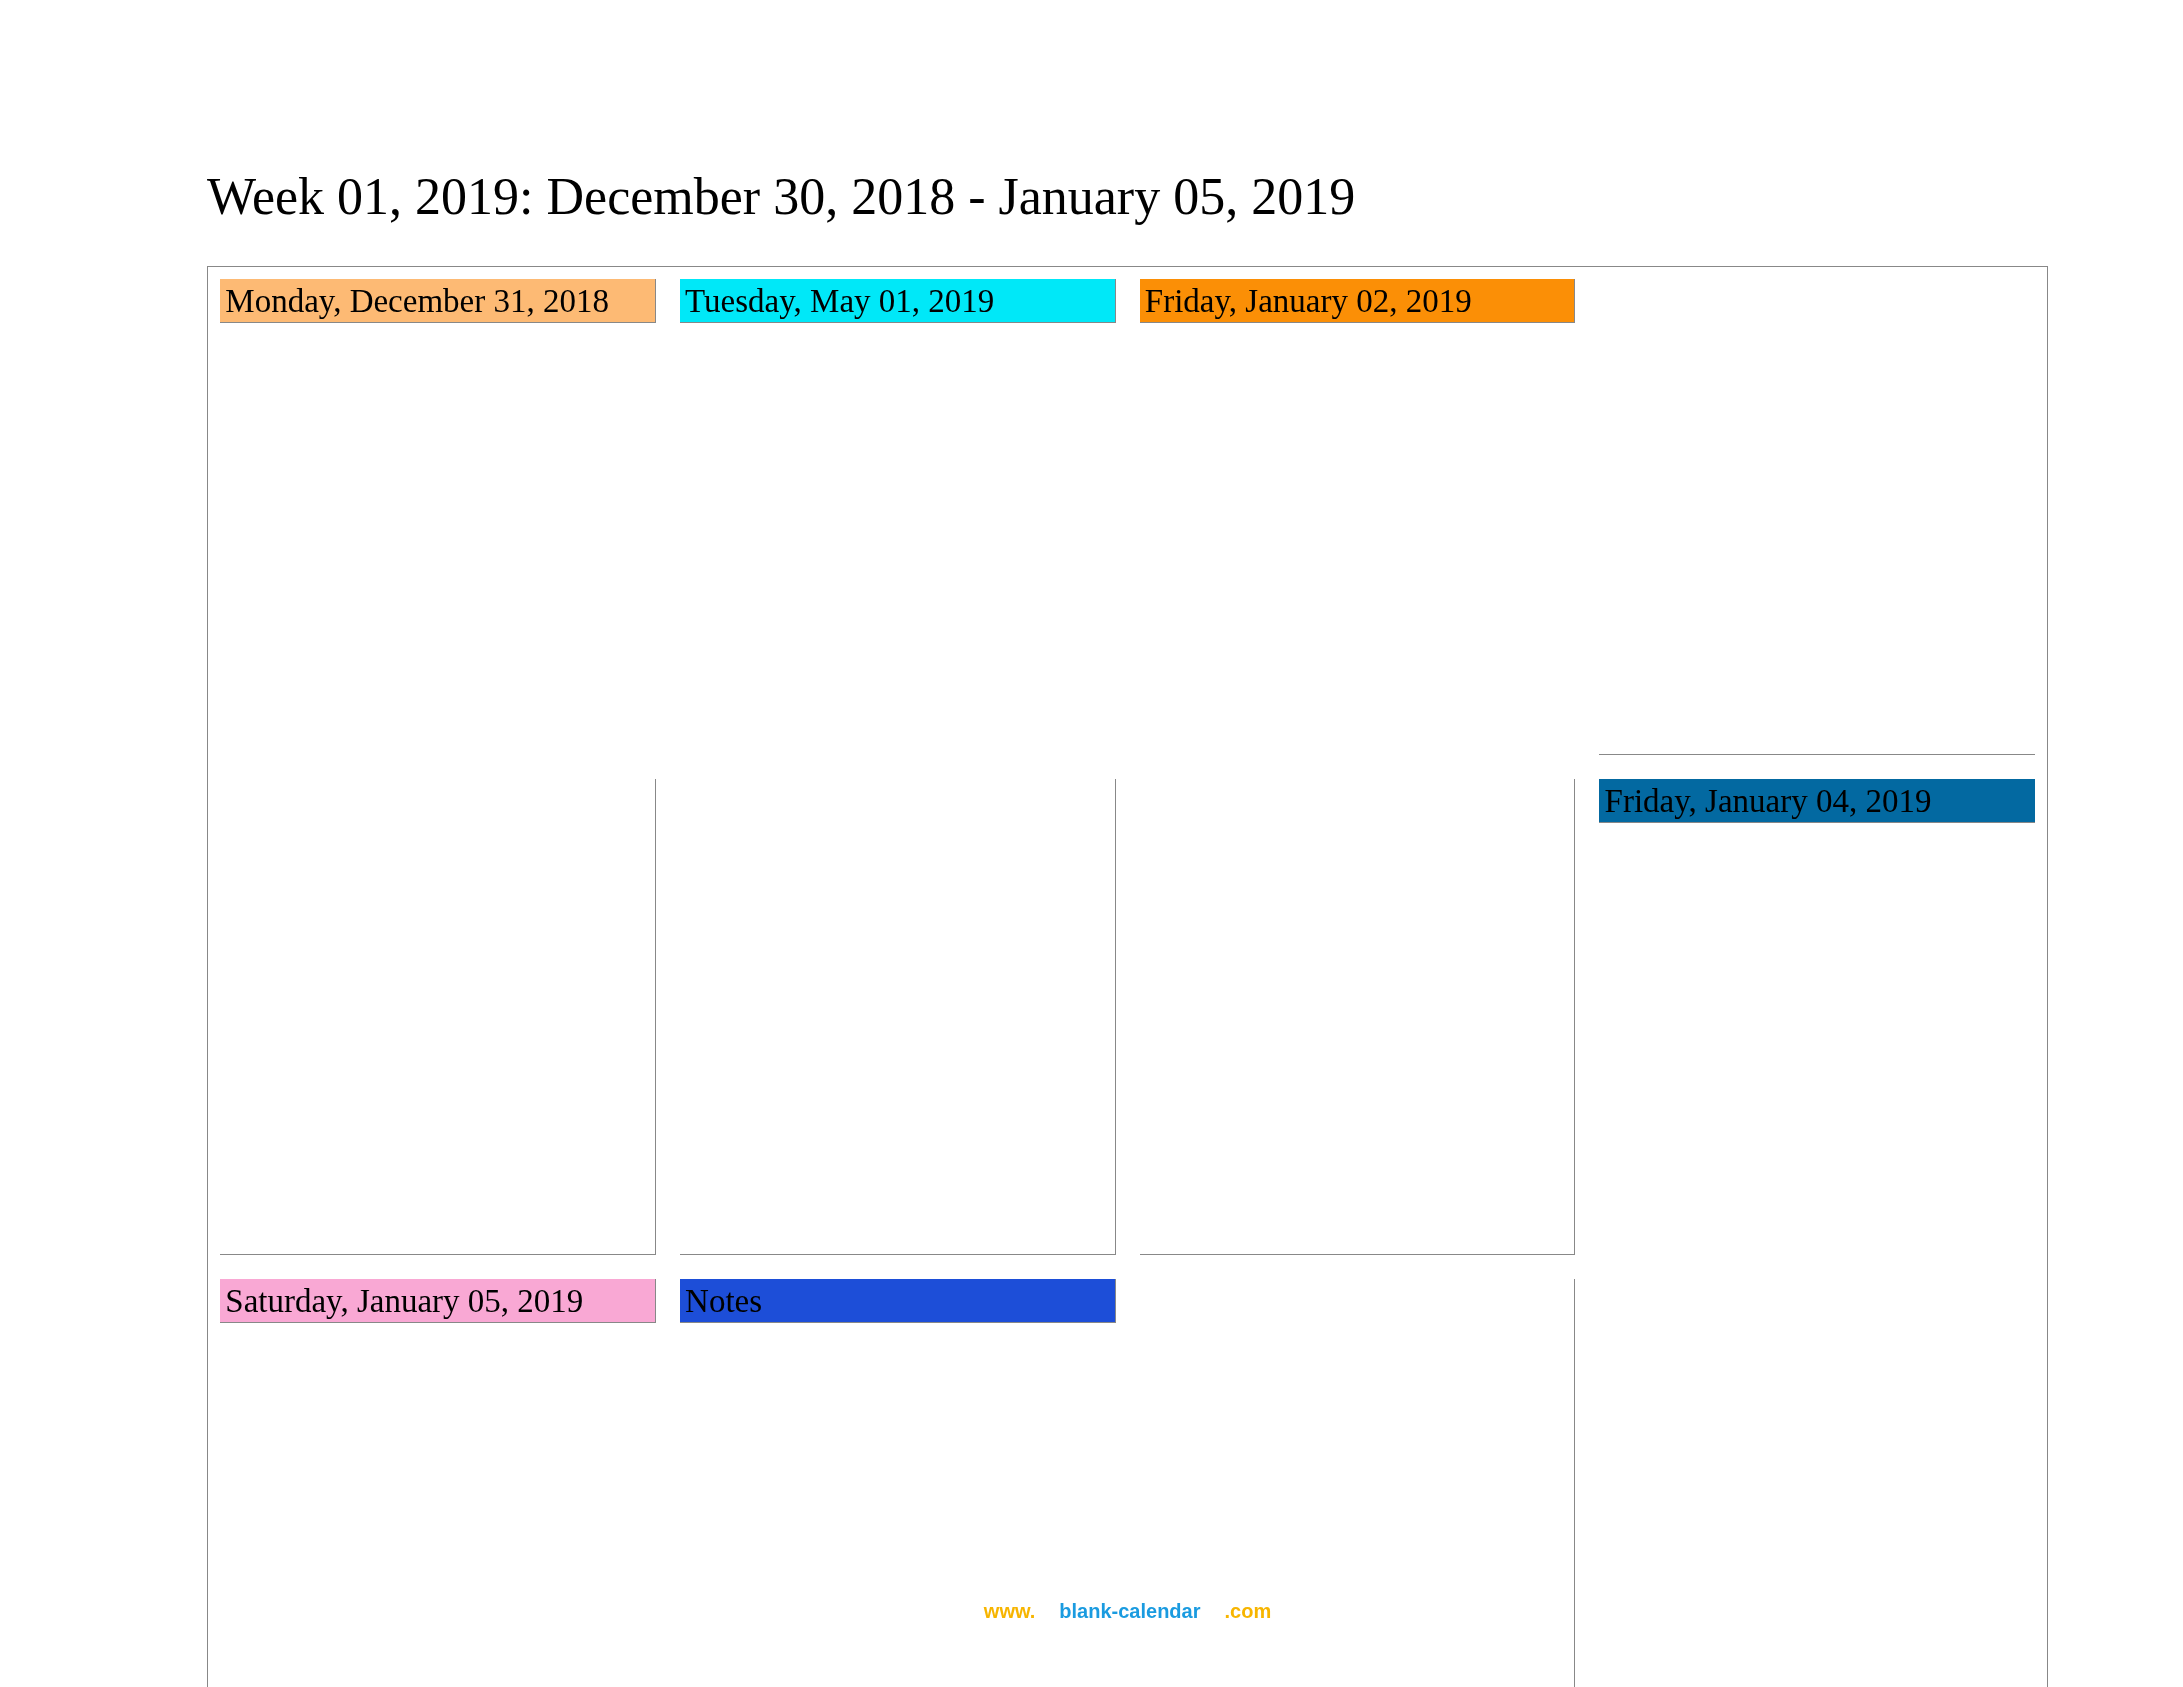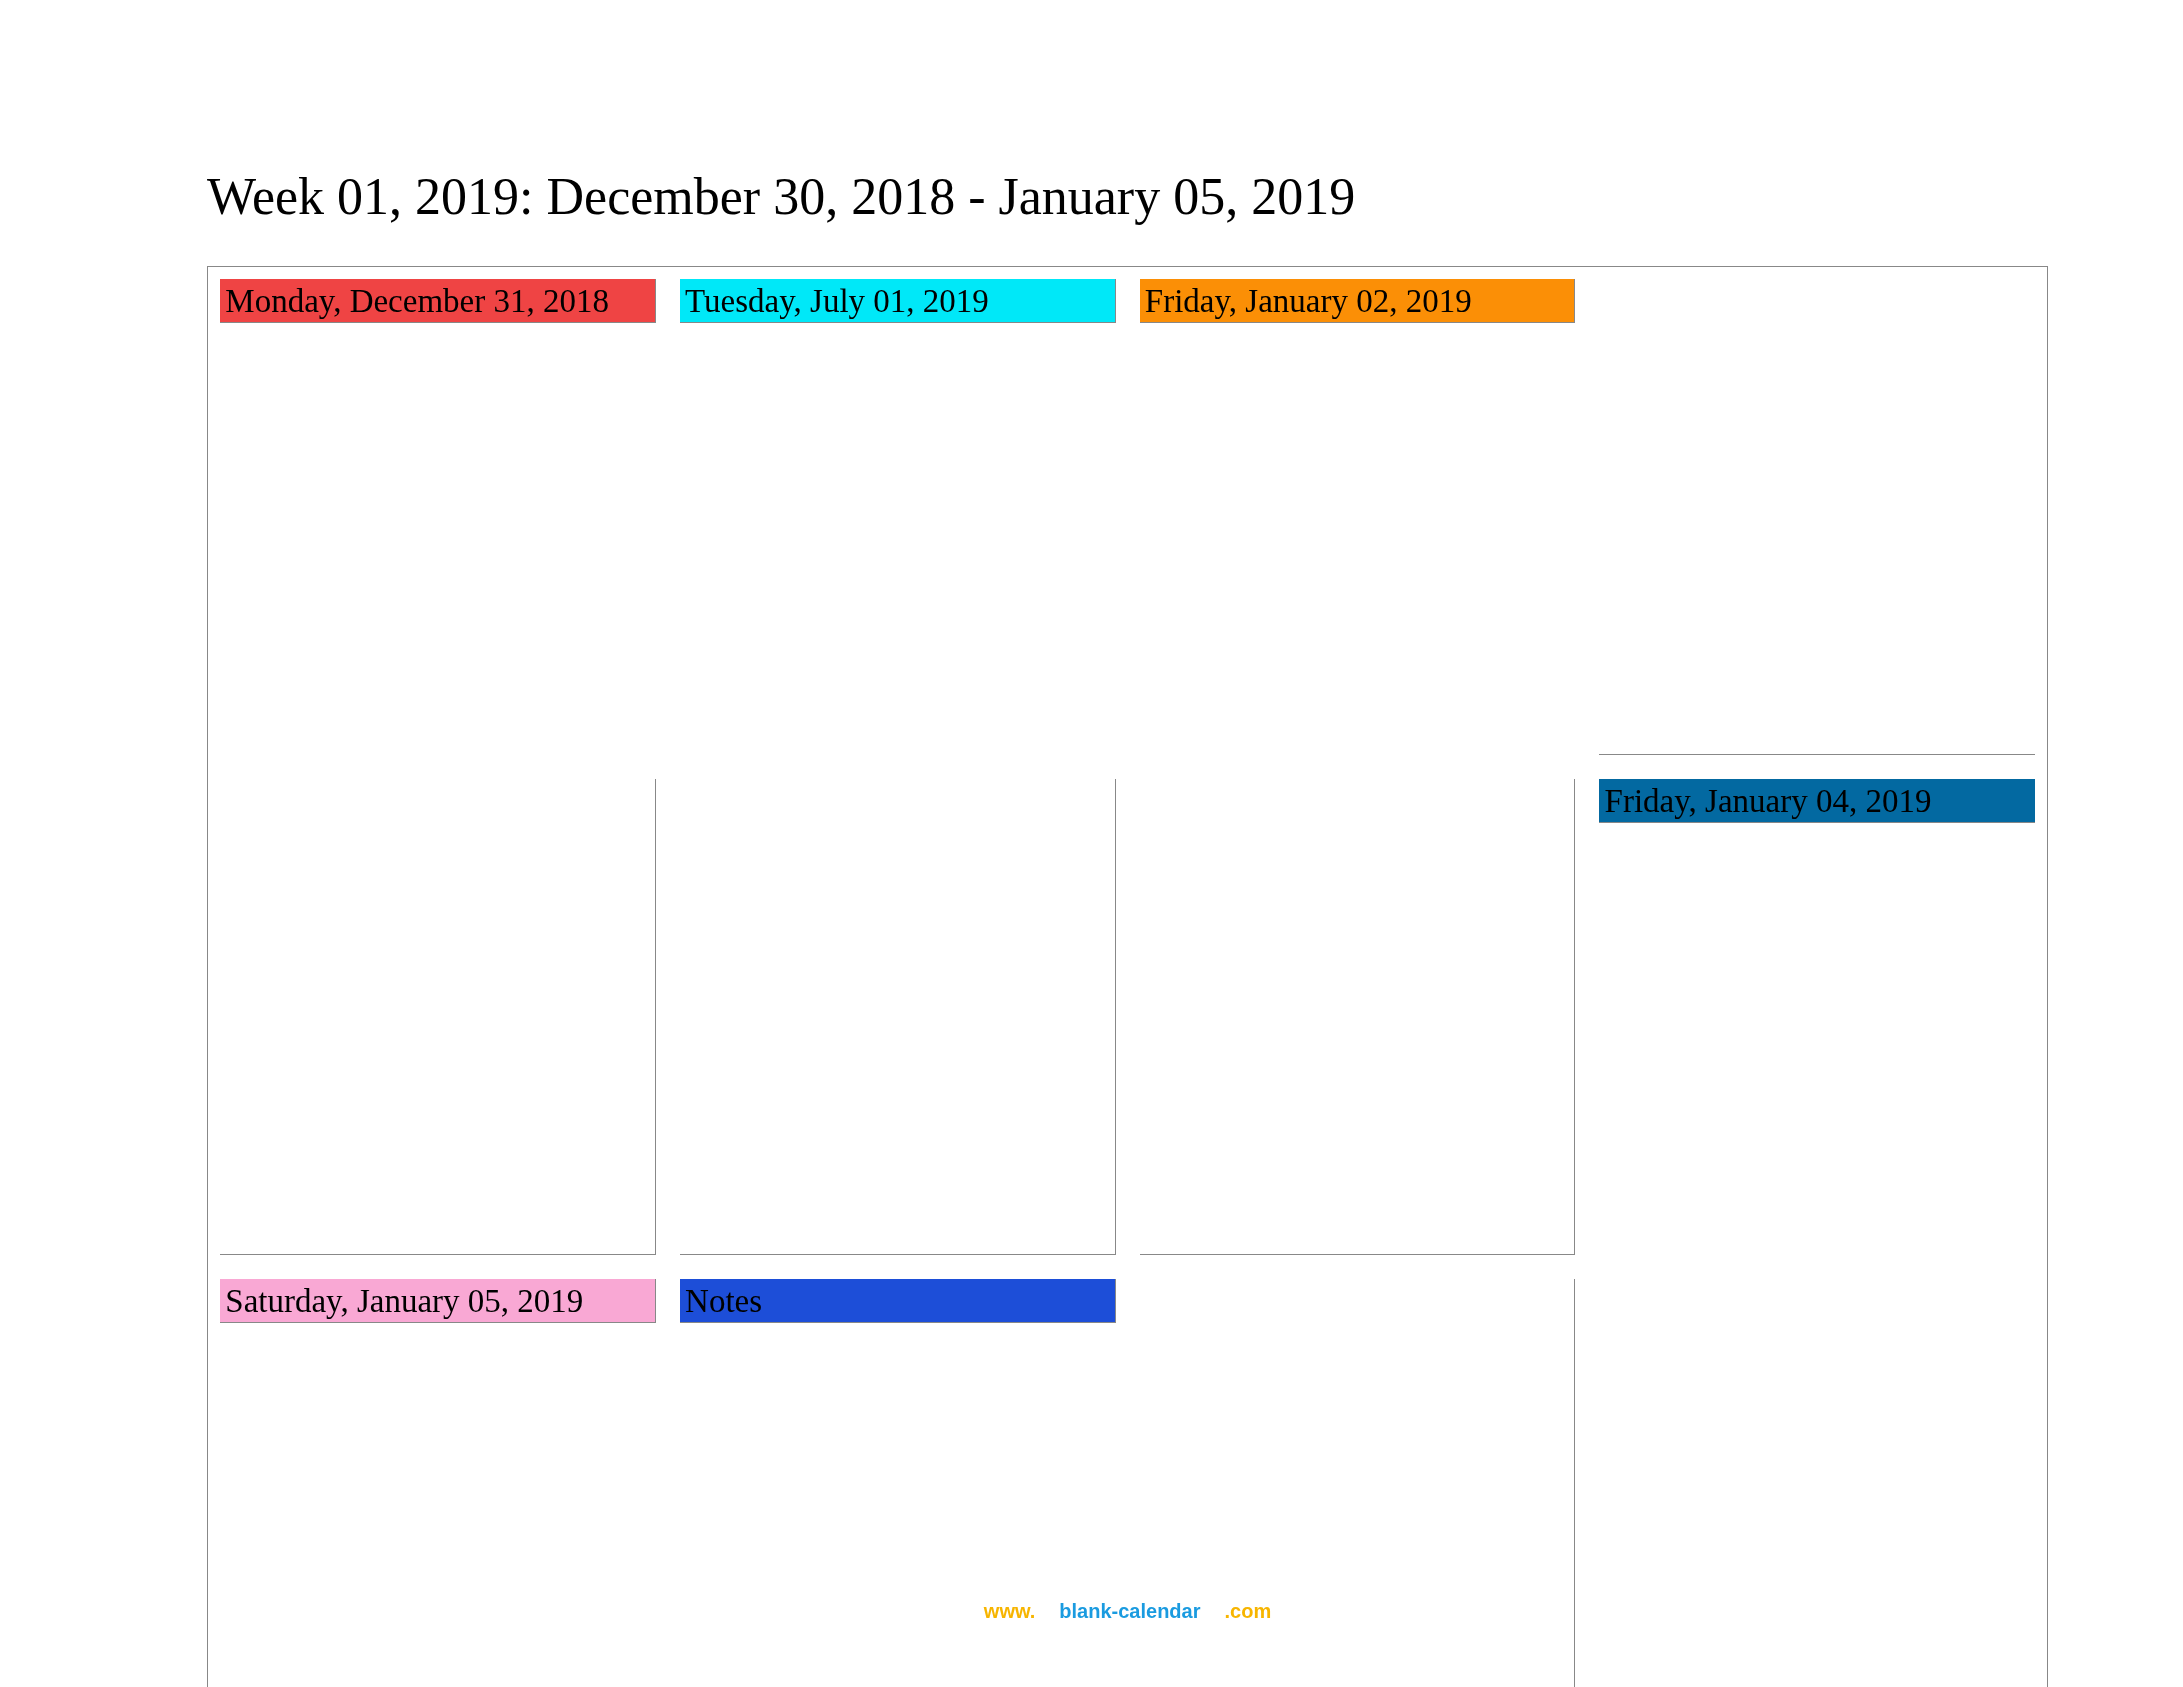--- a/index.html
+++ b/index.html
@@ -58,22 +58,22 @@
     }
   </style>
 </head>
 <body>
 
 <div class="page">
   <h1 class="title">Week 01, 2019: December 30, 2018 - January 05, 2019</h1>
 
   <div class="grid">
 
-    <div class="cell-header" style="background:#ef4444">Monday, December 31, 2018</div>
-    <div class="cell-header" style="background:#00e8f8">Tuesday, July 01, 2019</div>
+    <div class="cell-header" style="background:#fdba74">Monday, December 31, 2018</div>
+    <div class="cell-header" style="background:#00e8f8">Tuesday, May 01, 2019</div>
     <div class="cell-header" style="background:#fb8f06">Friday, January 02, 2019</div>
 
     <div class="cell-body"></div>
     <div class="cell-body"></div>
     <div class="cell-body"></div>
     <div class="cell-body"></div>
 
     <div class="cell-header" style="background:#0369a1">Friday, January 04, 2019</div>
     <div class="cell-header" style="background:#f9a8d4">Saturday, January 05, 2019</div>
     <div class="cell-header" style="background:#1d4ed8">Notes</div>

